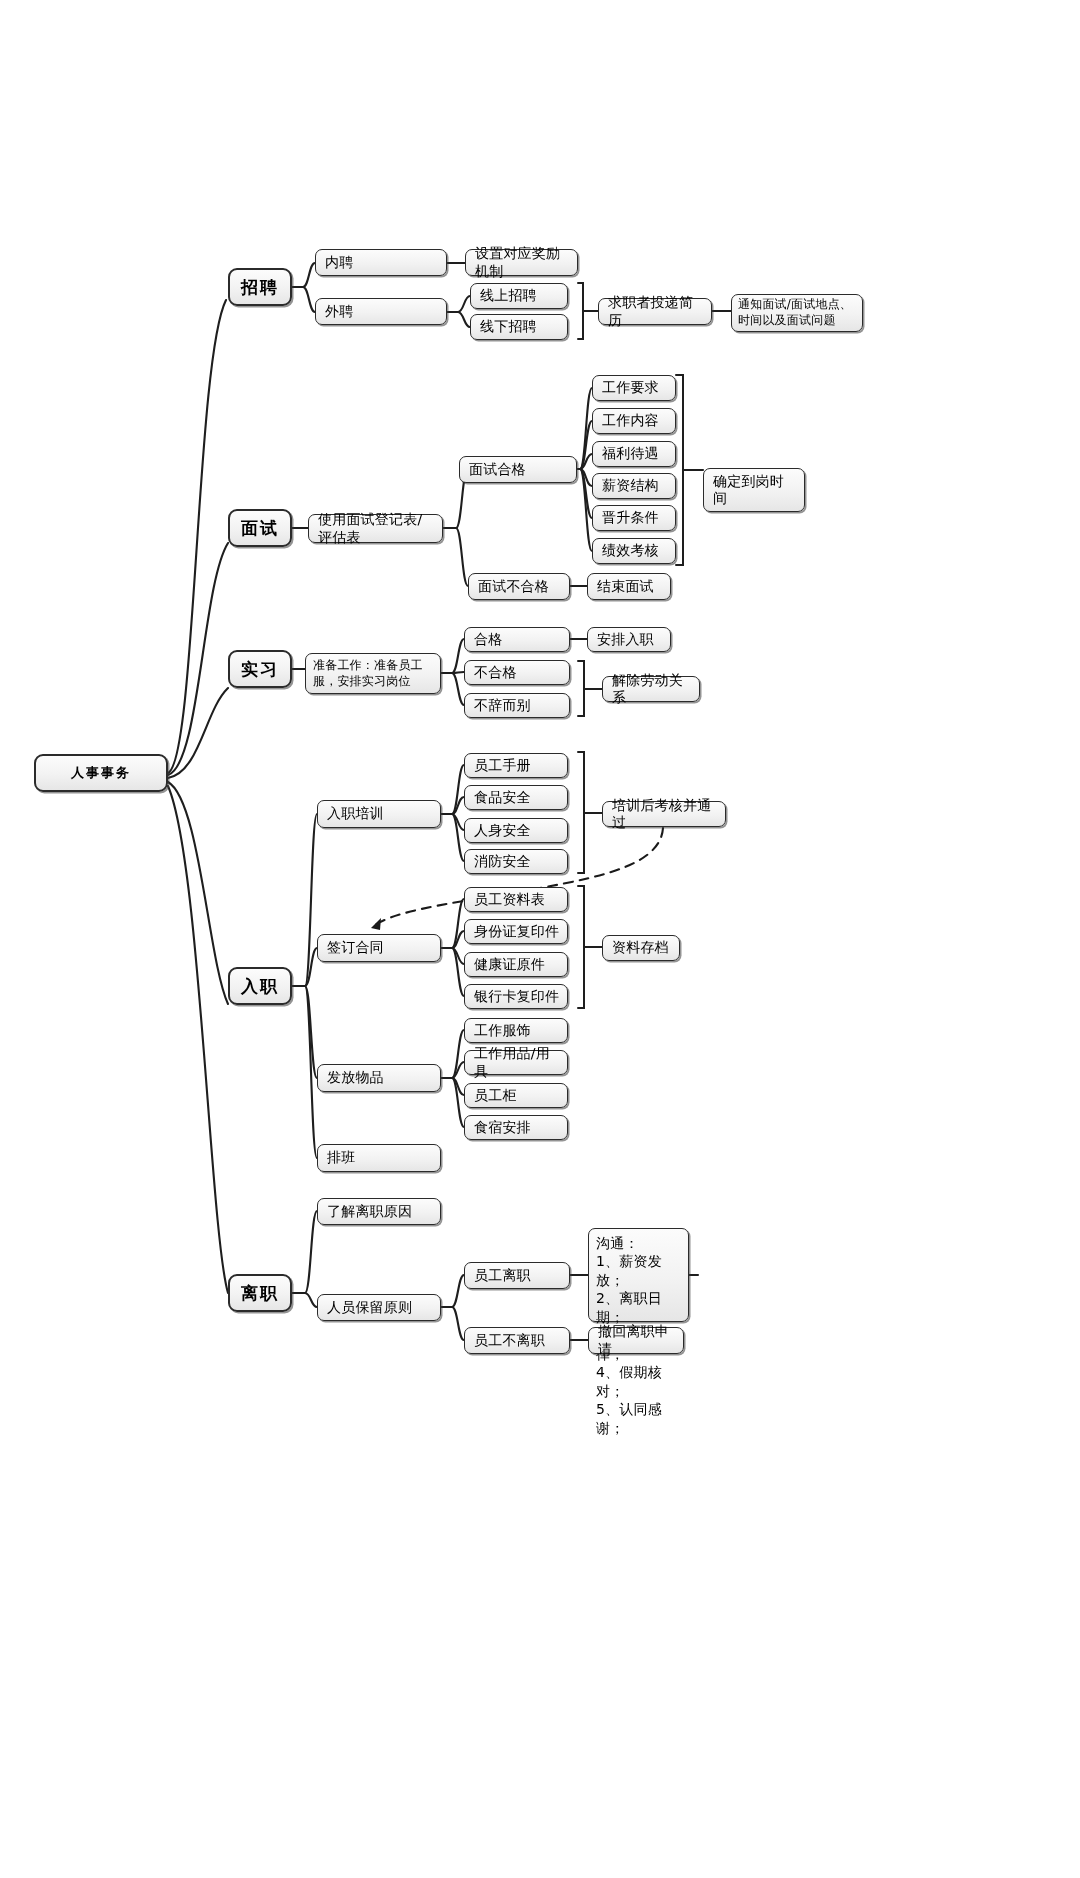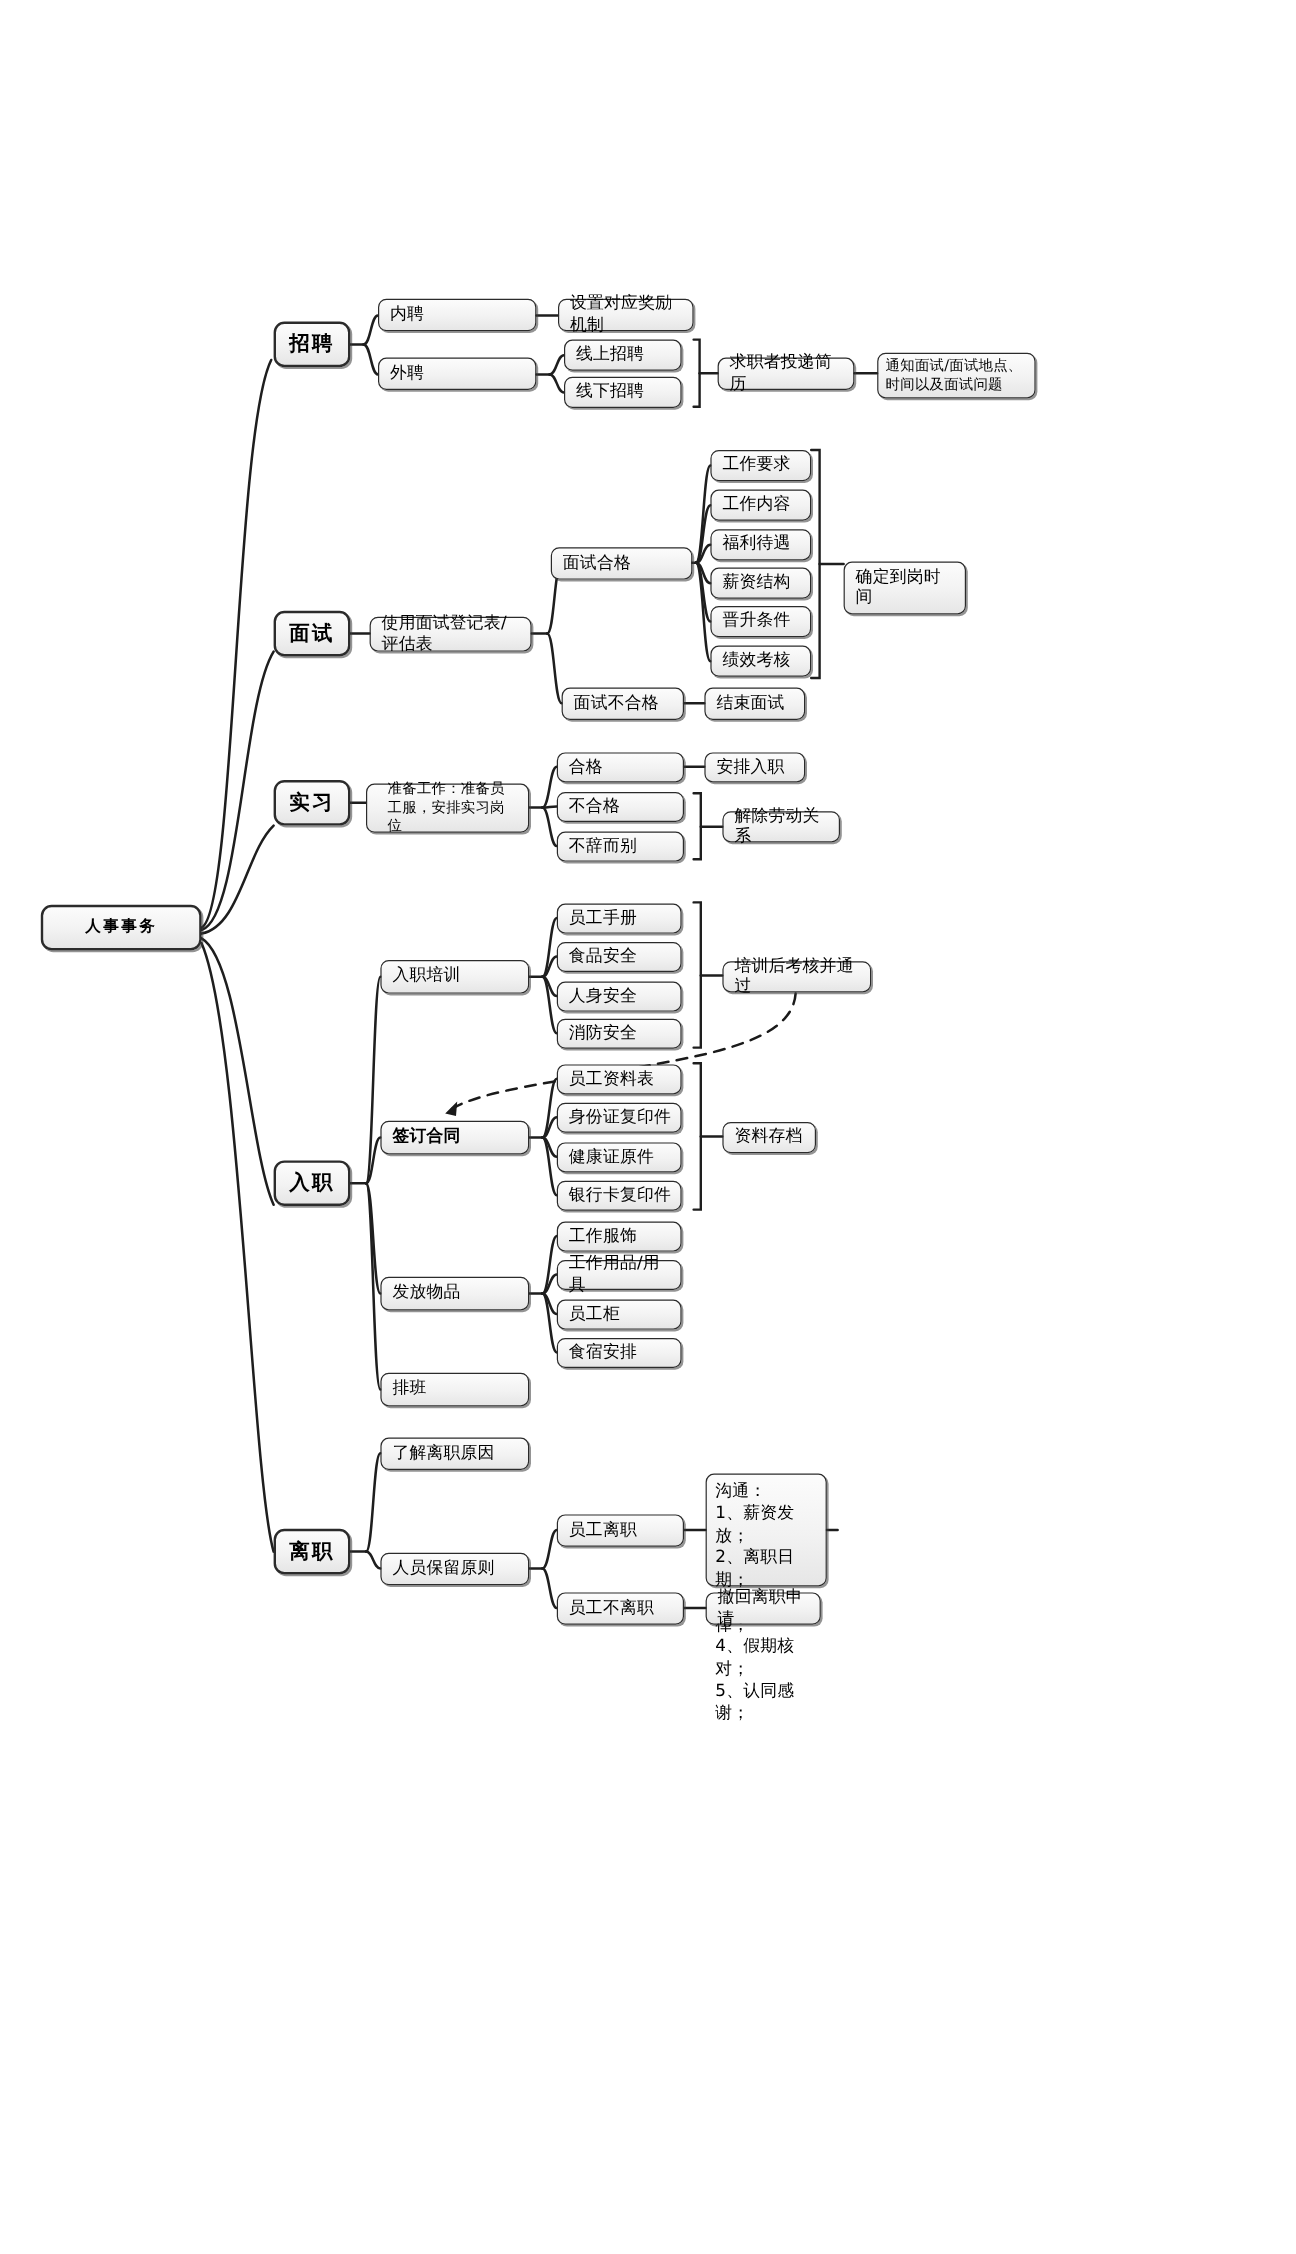--- a/index.html
+++ b/index.html
@@ -168,40 +168,40 @@
   <div class="node lead" style="left:592px;top:473px;width:84px;height:26px;">薪资结构</div>
   <div class="node lead" style="left:592px;top:505px;width:84px;height:26px;">晋升条件</div>
   <div class="node lead" style="left:592px;top:538px;width:84px;height:26px;">绩效考核</div>
 
   <div class="node lead" style="left:703px;top:468px;width:102px;height:44px;">确定到岗时间</div>
 
   <div class="node lead" style="left:468px;top:573px;width:102px;height:27px;">面试不合格</div>
   <div class="node lead" style="left:587px;top:573px;width:84px;height:27px;">结束面试</div>
 
   <div class="node lvl1" style="left:228px;top:650px;width:64px;height:38px;">实习</div>
-  <div class="node multiline" style="left:305px;top:653px;width:136px;height:41px;padding:2px 17px;">准备工作：准备员工服，安排实习岗位</div>
+  <div class="node multiline" style="left:305px;top:653px;width:136px;height:41px;padding:2px 7px;">准备工作：准备员工服，安排实习岗位</div>
 
   <div class="node lead" style="left:464px;top:627px;width:106px;height:25px;">合格</div>
   <div class="node lead" style="left:587px;top:627px;width:84px;height:25px;">安排入职</div>
 
   <div class="node lead" style="left:464px;top:660px;width:106px;height:25px;">不合格</div>
   <div class="node lead" style="left:464px;top:693px;width:106px;height:25px;">不辞而别</div>
 
   <div class="node lead" style="left:602px;top:676px;width:98px;height:26px;">解除劳动关系</div>
 
   <div class="node lvl1" style="left:228px;top:967px;width:64px;height:38px;">入职</div>
 
   <div class="node lead" style="left:317px;top:800px;width:124px;height:28px;">入职培训</div>
   <div class="node lead" style="left:464px;top:753px;width:104px;height:25px;">员工手册</div>
   <div class="node lead" style="left:464px;top:785px;width:104px;height:25px;">食品安全</div>
   <div class="node lead" style="left:464px;top:818px;width:104px;height:25px;">人身安全</div>
   <div class="node lead" style="left:464px;top:849px;width:104px;height:25px;">消防安全</div>
   <div class="node lead" style="left:602px;top:801px;width:124px;height:26px;">培训后考核并通过</div>
 
-  <div class="node lead" style="left:317px;top:934px;width:124px;height:28px;font-weight:bold;">签订合同</div>
+  <div class="node lead" style="left:317px;top:934px;width:124px;height:28px;">签订合同</div>
   <div class="node lead" style="left:464px;top:887px;width:104px;height:25px;">员工资料表</div>
   <div class="node lead" style="left:464px;top:919px;width:104px;height:25px;">身份证复印件</div>
   <div class="node lead" style="left:464px;top:952px;width:104px;height:25px;">健康证原件</div>
   <div class="node lead" style="left:464px;top:984px;width:104px;height:25px;">银行卡复印件</div>
   <div class="node lead" style="left:602px;top:935px;width:78px;height:26px;">资料存档</div>
 
   <div class="node lead" style="left:317px;top:1064px;width:124px;height:28px;">发放物品</div>
   <div class="node lead" style="left:464px;top:1018px;width:104px;height:25px;">工作服饰</div>
   <div class="node lead" style="left:464px;top:1050px;width:104px;height:25px;">工作用品/用具</div>
   <div class="node lead" style="left:464px;top:1083px;width:104px;height:25px;">员工柜</div>

